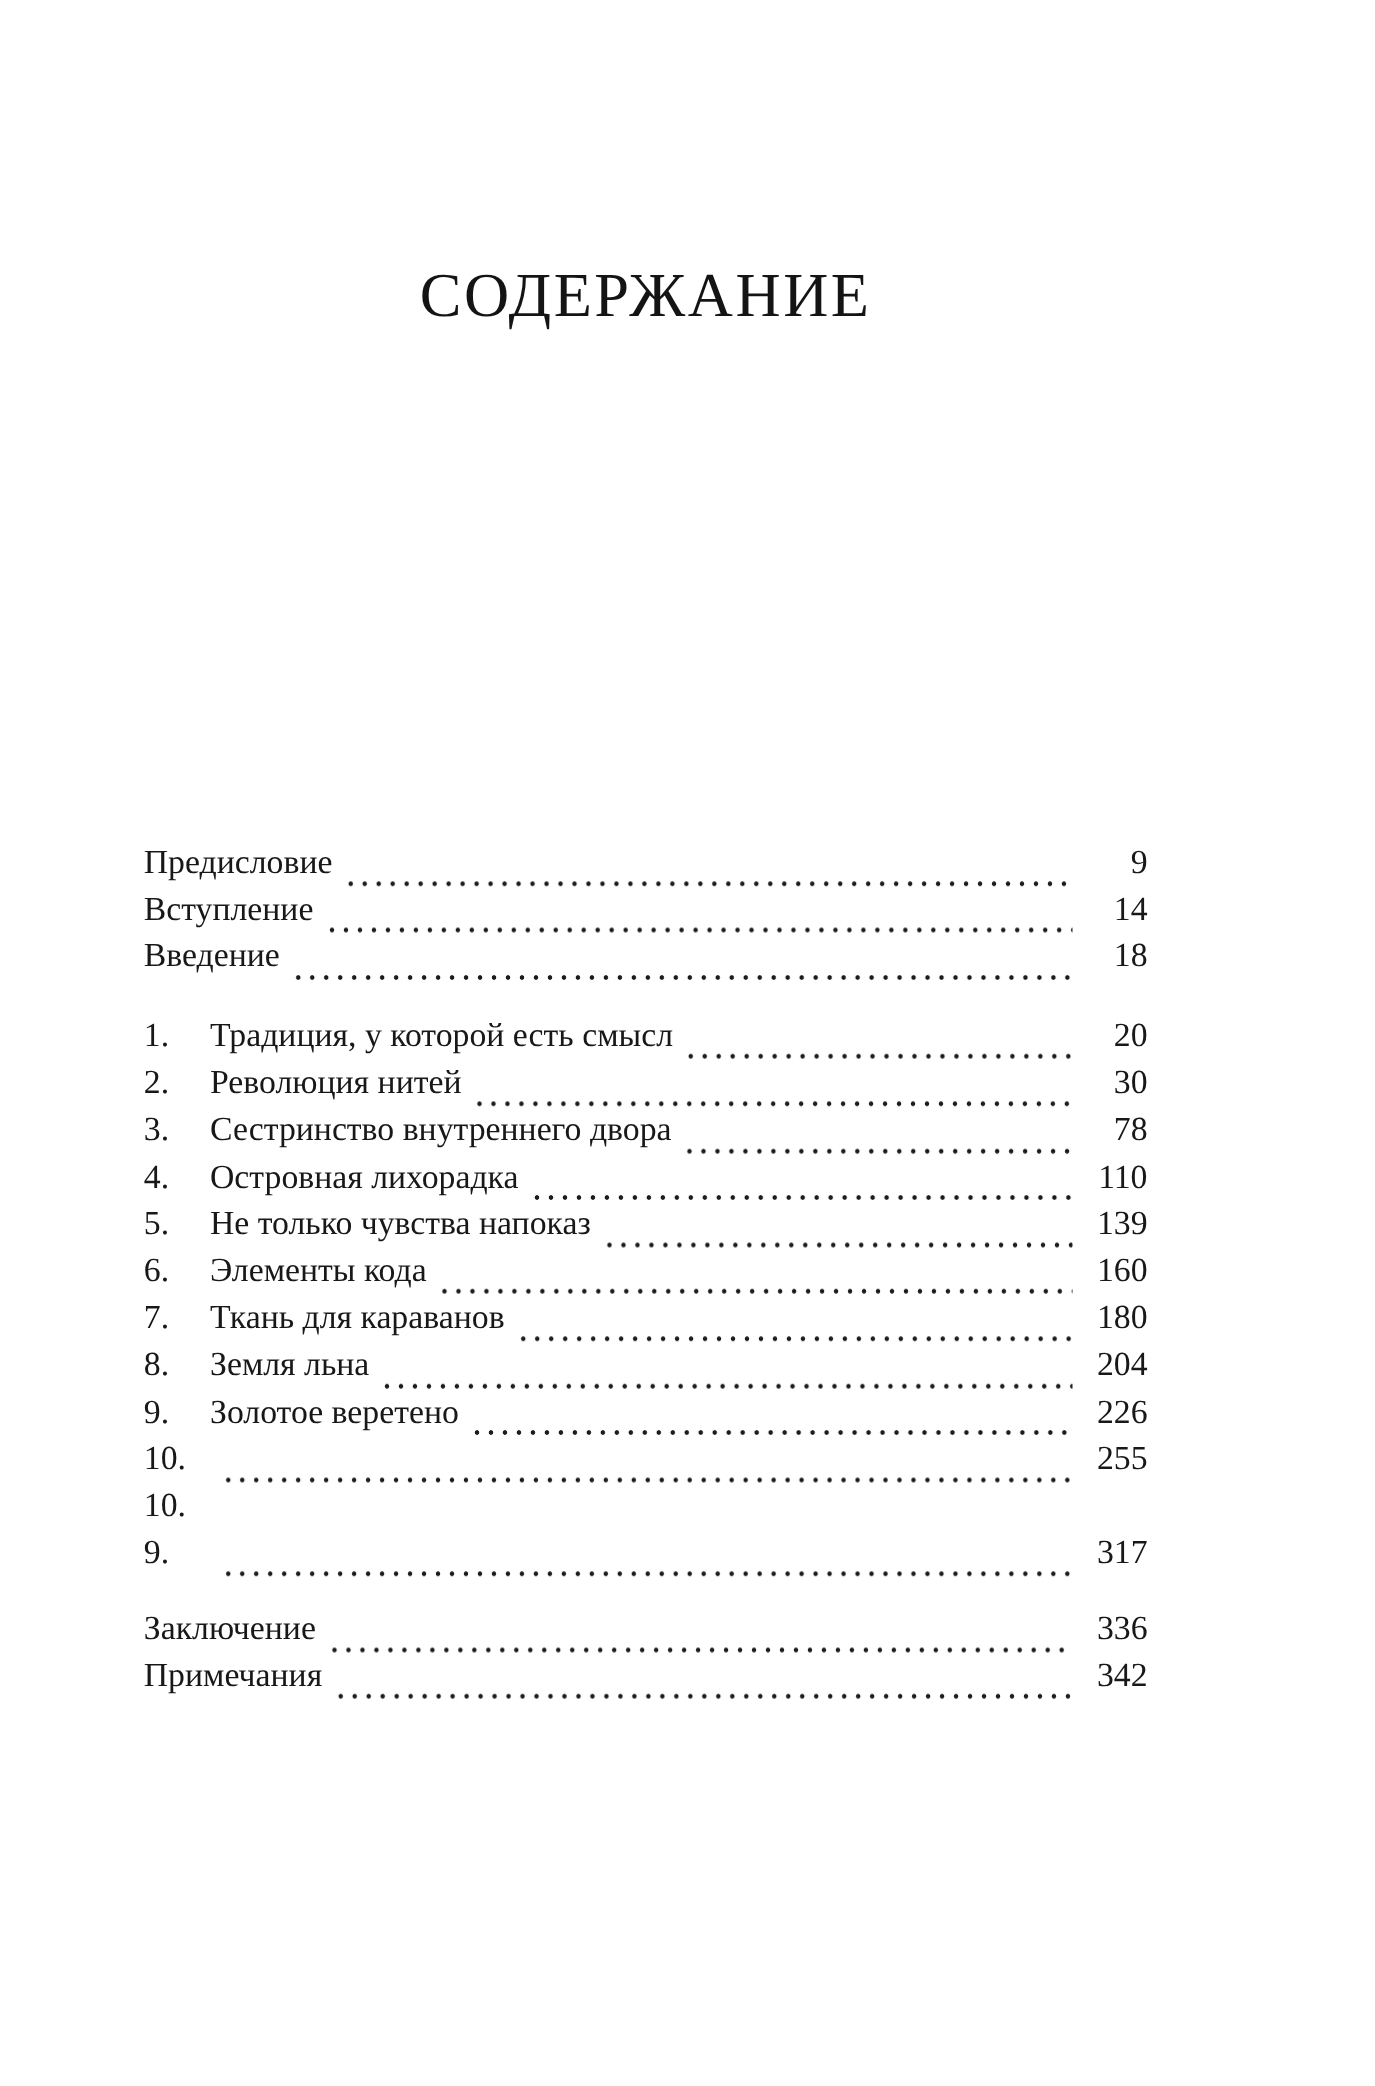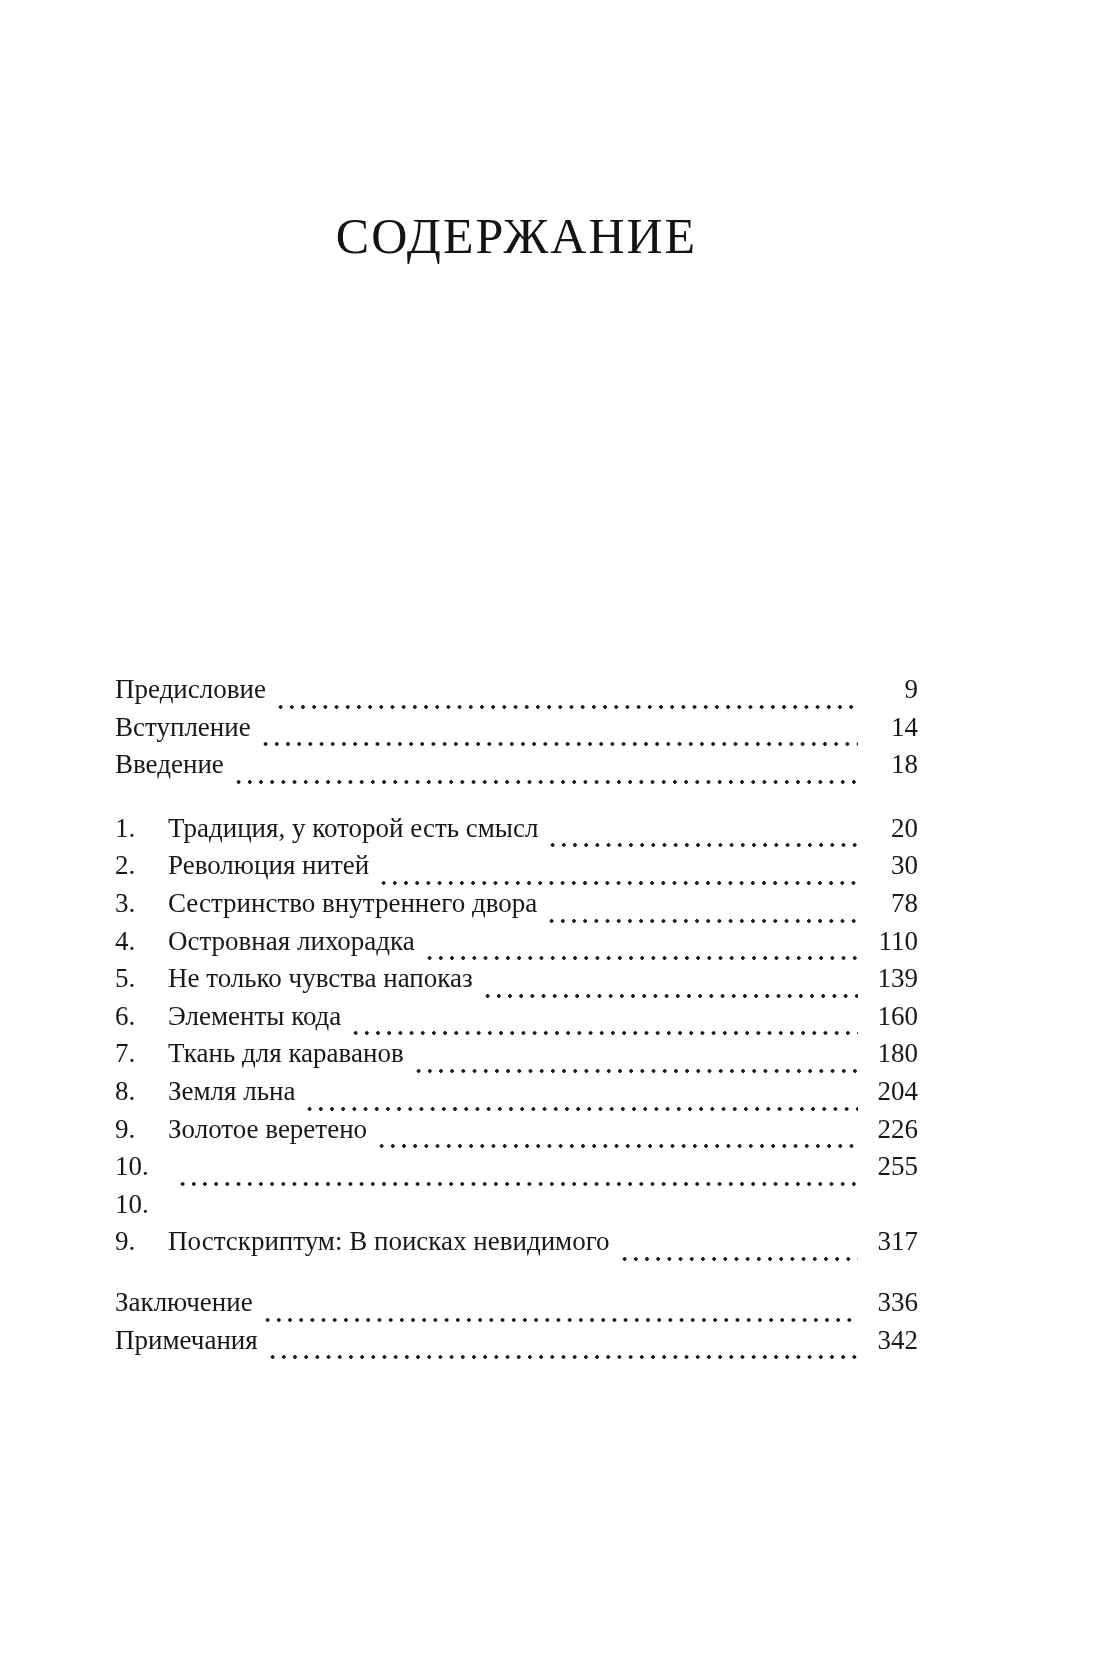--- a/index.html
+++ b/index.html
@@ -153,21 +153,20 @@
         <span class="leader"></span>
         <span class="pagenum">255</span>
       </div>
 
       <div class="row">
         <span class="num">10.</span>
       </div>
 
       <div class="row">
         <span class="num">9.</span>
-        <span class="label">Постскриптум: В поисках невидимого</span>
         <span class="leader"></span>
         <span class="pagenum">317</span>
       </div>
     </div>
 
     <div class="block-back">
       <div class="row">
         <span class="label">Заключение</span>
         <span class="leader"></span>
         <span class="pagenum">336</span>

